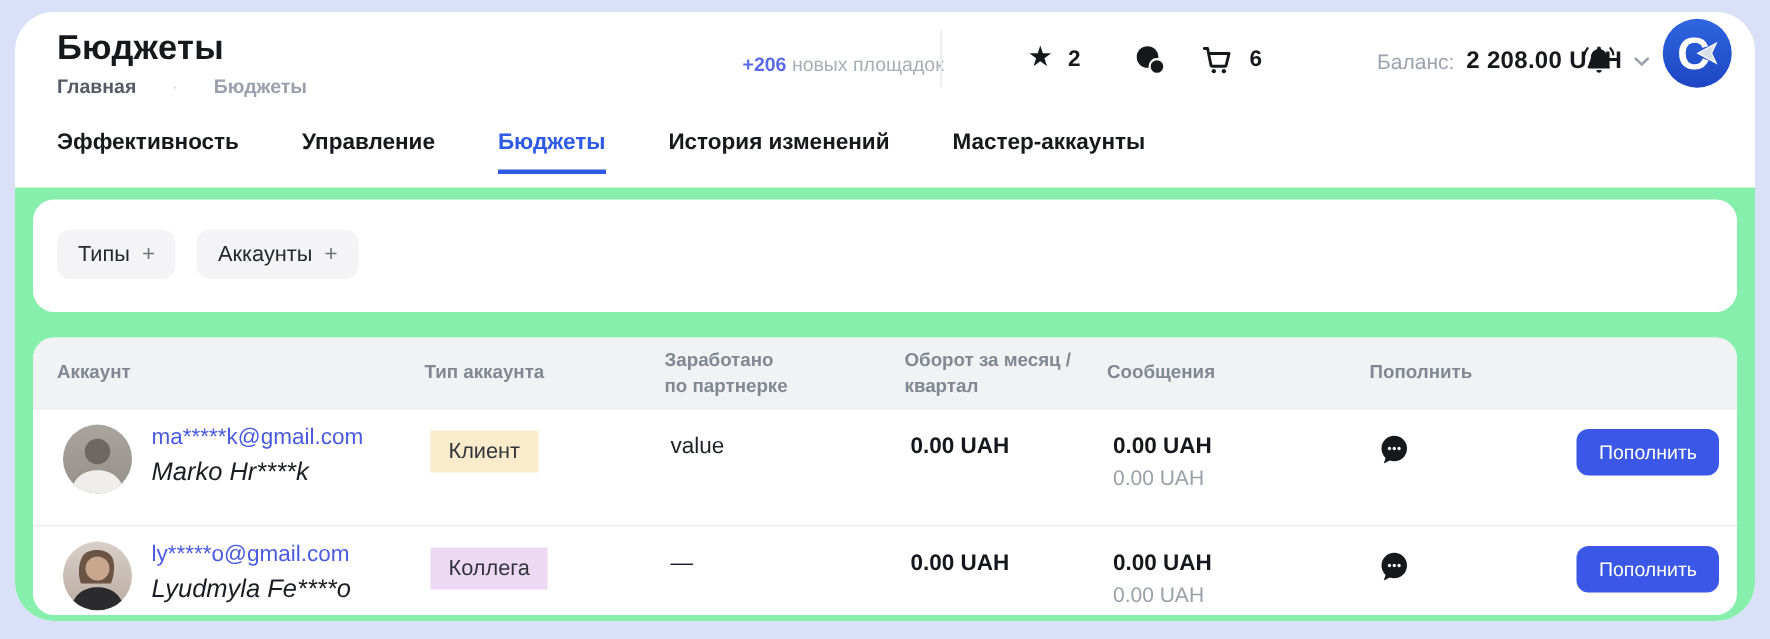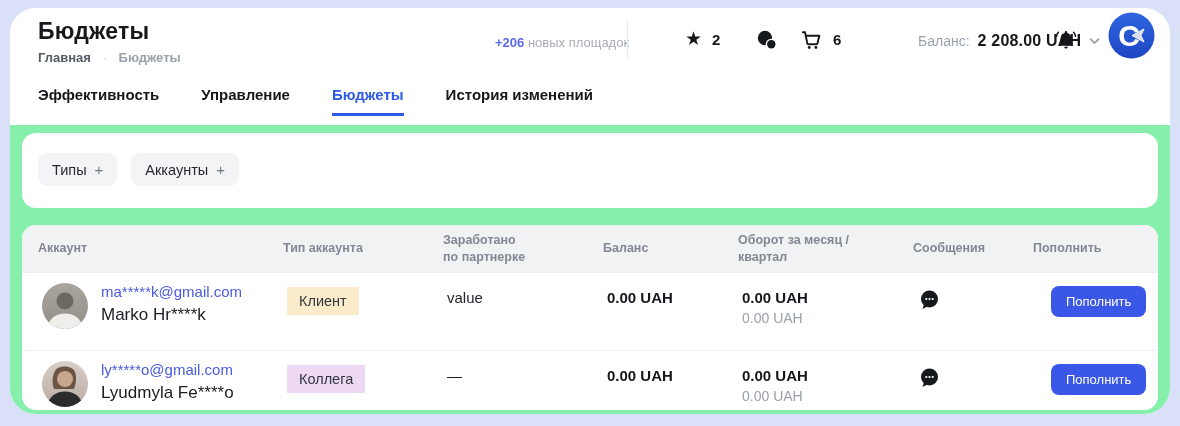--- a/index.html
+++ b/index.html
@@ -9,21 +9,21 @@
     font-family:"Liberation Sans", sans-serif;
     position:relative;
   }
   .window {
     position:absolute; left:10px; top:8px; width:1160px; height:406px;
     background:#ffffff; border-radius:26px; overflow:hidden;
   }
   
   .header { position:relative; height:137px; background:#fff; }
   .title { position:absolute; left:28px; top:10px; font-size:23px; font-weight:700; color:#17181c; letter-spacing:.2px;}
-  .breadcrumb { position:absolute; left:28px; top:42px; font-size:13px; display:flex; align-items:center; gap:12px;}
+  .breadcrumb { position:absolute; left:28px; top:42px; font-size:13px; display:flex; align-items:center; gap:24px;}
   .crumb-home { color:#555c66; font-weight:600;}
   .crumb-dot { color:#c4c8ce; font-size:11px;}
   .crumb-current { color:#9aa1ab; font-weight:600;}
   .promo { position:absolute; left:485px; top:27px; font-size:13px; }
   .promo-count { color:#5b6ae8; font-weight:600; }
   .promo-text { color:#a7adb6; }
   .v-divider { position:absolute; left:617px; top:12px; width:1px; height:38px; background:#e8eaee;}
   .icon-cluster { position:absolute; display:flex; align-items:center; gap:10px; top:20px;}
   .ic-star { left:675px; }
   .ic-chat { left:745px; }
@@ -51,21 +51,21 @@
   .thead { background:#f1f2f4; height:47px; align-items:center; }
   .th { font-size:12.5px; font-weight:600; color:#8389931; color:#82889361; color:#828893; white-space:pre-line; line-height:1.35;}
   .trow { height:78px; align-items:start; padding-top:13px; border-top:1px solid #eceef0;padding-left:20px;}
   .trow:first-of-type { border-top:none;}
   .acct { display:flex; gap:13px; align-items:flex-start; margin-top:-3px;}
   .avatar { width:46px; height:46px; border-radius:50%; overflow:hidden; flex:0 0 46px; position:relative;}
   .avatar-1 { background:linear-gradient(180deg,#a9a49e,#958f89);}
   .avatar-2 { background:linear-gradient(180deg,#d8cfc9,#b9aba1);}
   .avatar svg { position:absolute; left:0; top:0;}
   .acct-email { font-size:15px; color:#4a5bdf; cursor:pointer;}
-  .acct-name { font-size:17px; color:#1b1d22; margin-top:5px;}
+  .acct-name { font-size:17px; color:#1b1d22; margin-top:5px;font-style:italic;}
   .badge { display:inline-block; padding:6px 12px; border-radius:0; font-size:14.5px; color:#33373d; margin-top:1px;}
   .earned { font-size:15px; color:#1d2026; margin-top:3px;}
   .money-bold { font-size:15px; font-weight:700; color:#15171c; margin-top:3px;}
   .money-gray { font-size:14px; color:#9aa0a8; margin-top:4px;}
   .msg-btn { width:24px; height:24px; margin-top:2px; cursor:pointer; background:none; border:none; padding:0;}
   .topup-btn { border:none; color:#fff; font-size:13px; font-family:"Liberation Sans",sans-serif; font-weight:400;
     padding:8px 15px; border-radius:8px; cursor:pointer; margin-left:14px; margin-top:0px;}
 </style>
 </head>
 <body>
@@ -133,20 +133,21 @@
       <circle cx="23.5" cy="23.5" r="23" fill="url(#lg)"></circle>
       <text x="21" y="34" font-family="Liberation Sans, sans-serif" font-size="30" font-weight="700" fill="#ffffff" text-anchor="middle">C</text>
       <polygon points="36,17 24,23.5 36,30 33,23.5" fill="#d9dde6" stroke="#f4f5f8" stroke-width="1"></polygon>
     </svg>
 
     <div class="tabs">
       <div class="tab">Эффективность</div>
       <div class="tab">Управление</div>
       <div class="tab active">Бюджеты</div>
       <div class="tab">История изменений</div>
+      <div class="tab">Мастер-аккаунты</div>
     </div>
   </div>
 
   <div class="section">
 
     <div class="card filter-card">
       <div class="chips">
         <div class="chip">
           <span>Типы</span>
           <span class="chip-plus">+</span>
@@ -158,21 +159,20 @@
       </div>
     </div>
 
     <div class="card table-card">
 
       <div class="tgrid thead">
         <div class="th">Аккаунт</div>
         <div class="th">Тип аккаунта</div>
         <div class="th">Заработано
 по партнерке</div>
-        <div class="th">Баланс</div>
         <div class="th">Оборот за месяц /
 квартал</div>
         <div class="th">Сообщения</div>
         <div class="th">Пополнить</div>
       </div>
 
       <div class="tgrid trow">
         <div class="acct">
           <div class="avatar avatar-1">
             <svg width="46" height="46" viewBox="0 0 46 46">

